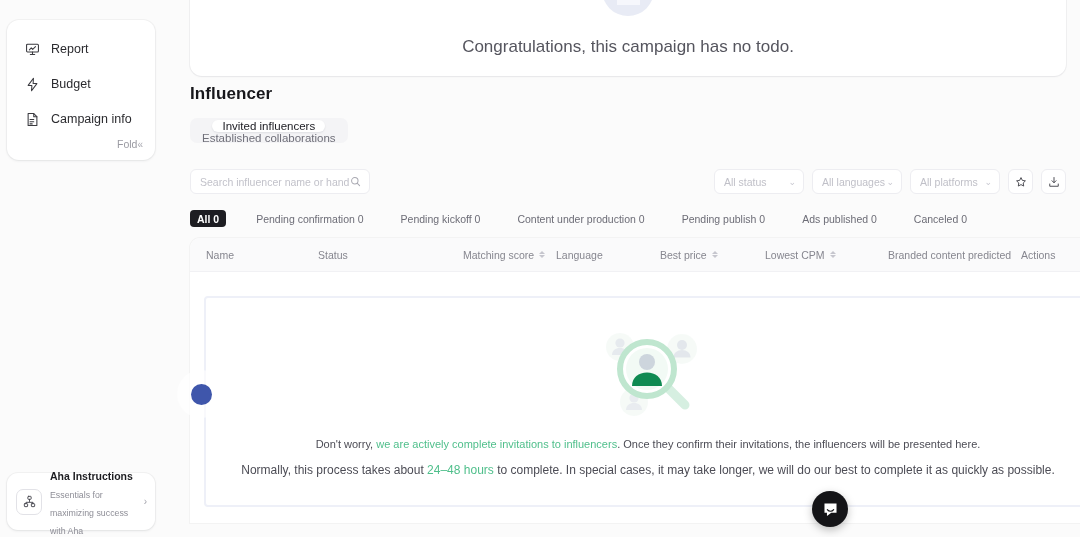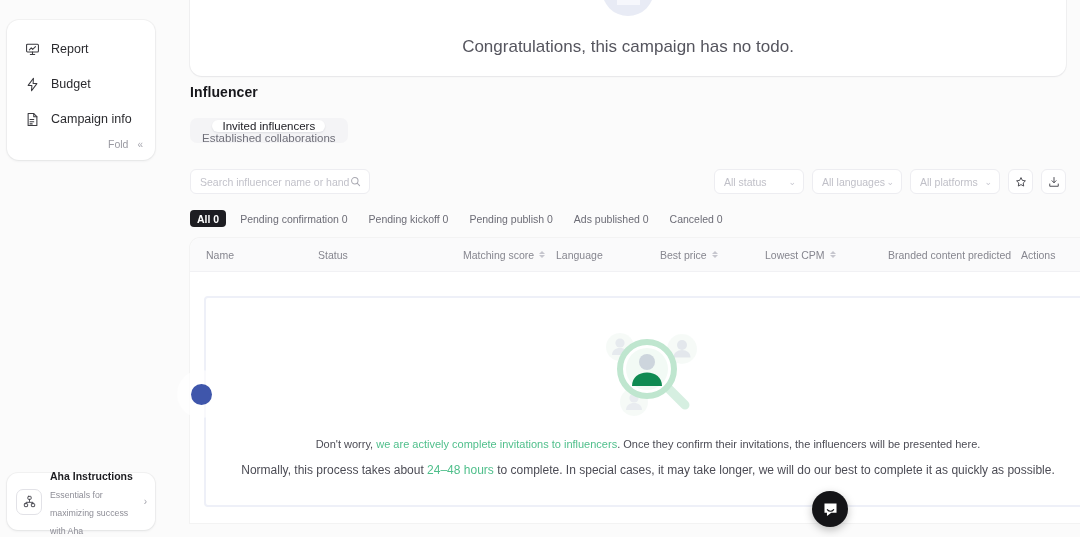--- a/index.html
+++ b/index.html
@@ -25,21 +25,21 @@
     height: 24px; margin: 0 0 0 18px; color: #2b2b2f;
     font-size: 12.5px; cursor: pointer;
   }
   .nav-item.n1 { margin-top: 17px; }
   .nav-item.n2 { margin-top: 11px; }
   .nav-item.n3 { margin-top: 11px; }
   .nav-ico { width: 15px; height: 15px; display: block; flex: 0 0 15px; color: #3b3b40; }
   .nav-ico svg { display: block; width: 15px; height: 15px; }
   .fold-row {
     position: absolute; right: 12px; bottom: 10px;
-    display: flex; align-items: center; gap: 9px;
+    display: flex; align-items: center; gap: 0;
     font-size: 10.5px; color: #9a9aa2; cursor: pointer;
   }
   .fold-chev { font-size: 10px; color: #a8a8b0; }
 
   
   .promo {
     position: absolute; left: 7px; bottom: 7px; width: 148px; height: 57px;
     background: #fff; border-radius: 11px;
     box-shadow: 0 1px 3px rgba(16,24,40,.08), 0 0 0 1px rgba(16,24,40,.035);
     display: flex; align-items: center; padding: 0 8px 0 9px; cursor: pointer;
@@ -64,21 +64,21 @@
     box-shadow: 0 1px 2px rgba(16,24,40,.05), 0 0 0 1px rgba(16,24,40,.04);
     display: flex; flex-direction: column; align-items: center; justify-content: flex-end;
     padding-bottom: 19px;
   }
   .todo-illus { width: 58px; height: 58px; margin-bottom: 18px; }
   .todo-illus svg { display: block; width: 58px; height: 58px; }
   .todo-text { font-size: 17px; color: #55555e; }
 
   .section-title {
     position: absolute; left: 24px; top: 84px;
-    font-size: 14px; font-weight: 700; color: #17171b; letter-spacing: .1px;
+    font-size: 17px; font-weight: 700; color: #17171b; letter-spacing: .1px;
   }
 
   
   .seg {
     position: absolute; left: 24px; top: 118px; height: 25px;
     background: #f4f4f6; border-radius: 7px; display: flex; align-items: center; padding: 2px; flex-direction: column;
   }
   .seg-btn {
     height: 21px; padding: 0 10px; border-radius: 6px;
     display: flex; align-items: center; font-size: 11.5px; color: #6f6f79; cursor: pointer;
@@ -107,21 +107,21 @@
     font-size: 10.5px; color: #c0c0c8; cursor: pointer;
   }
   .fsel .chev { font-size: 9px; color: #c8c8d0; }
   .icon-btn {
     width: 25px; height: 25px; background: #fff; border: 1px solid #ededf1; border-radius: 6px;
     display: flex; align-items: center; justify-content: center; color: #3d3d45; cursor: pointer;
   }
   .icon-btn svg { display: block; width: 12px; height: 12px; }
 
   
-  .pills { position: absolute; left: 24px; top: 210px; display: flex; align-items: center; gap: 7px; }
+  .pills { position: absolute; left: 24px; top: 210px; display: flex; align-items: center; gap: 23px; }
   .pill {
     height: 17px; padding: 0 7px; border-radius: 4px;
     display: flex; align-items: center; font-size: 10.5px; color: #6c6c76; cursor: pointer; white-space: nowrap;
   }
   .pill.active { background: #1d1d22; color: #fff; font-weight: 600; }
 
   
   .table-wrap {
     position: absolute; left: 24px; top: 238px; right: -26px;
     background: #fff; border-radius: 10px 10px 0 0;
@@ -285,20 +285,21 @@
             <path d="M3.5 16v4.5h17V16"></path>
           </svg>
         </span>
       </div>
     </div>
 
     <div class="pills">
       <div class="pill active">All 0</div>
       <div class="pill">Pending confirmation 0</div>
       <div class="pill">Pending kickoff 0</div>
+      <div class="pill">Content under production 0</div>
       <div class="pill">Pending publish 0</div>
       <div class="pill">Ads published 0</div>
       <div class="pill">Canceled 0</div>
     </div>
 
     <div class="table-wrap">
       <div class="thead">
         <div class="th" style="flex:0 0 128px; padding-left:16px;">
           <span>Name</span>
         </div>

